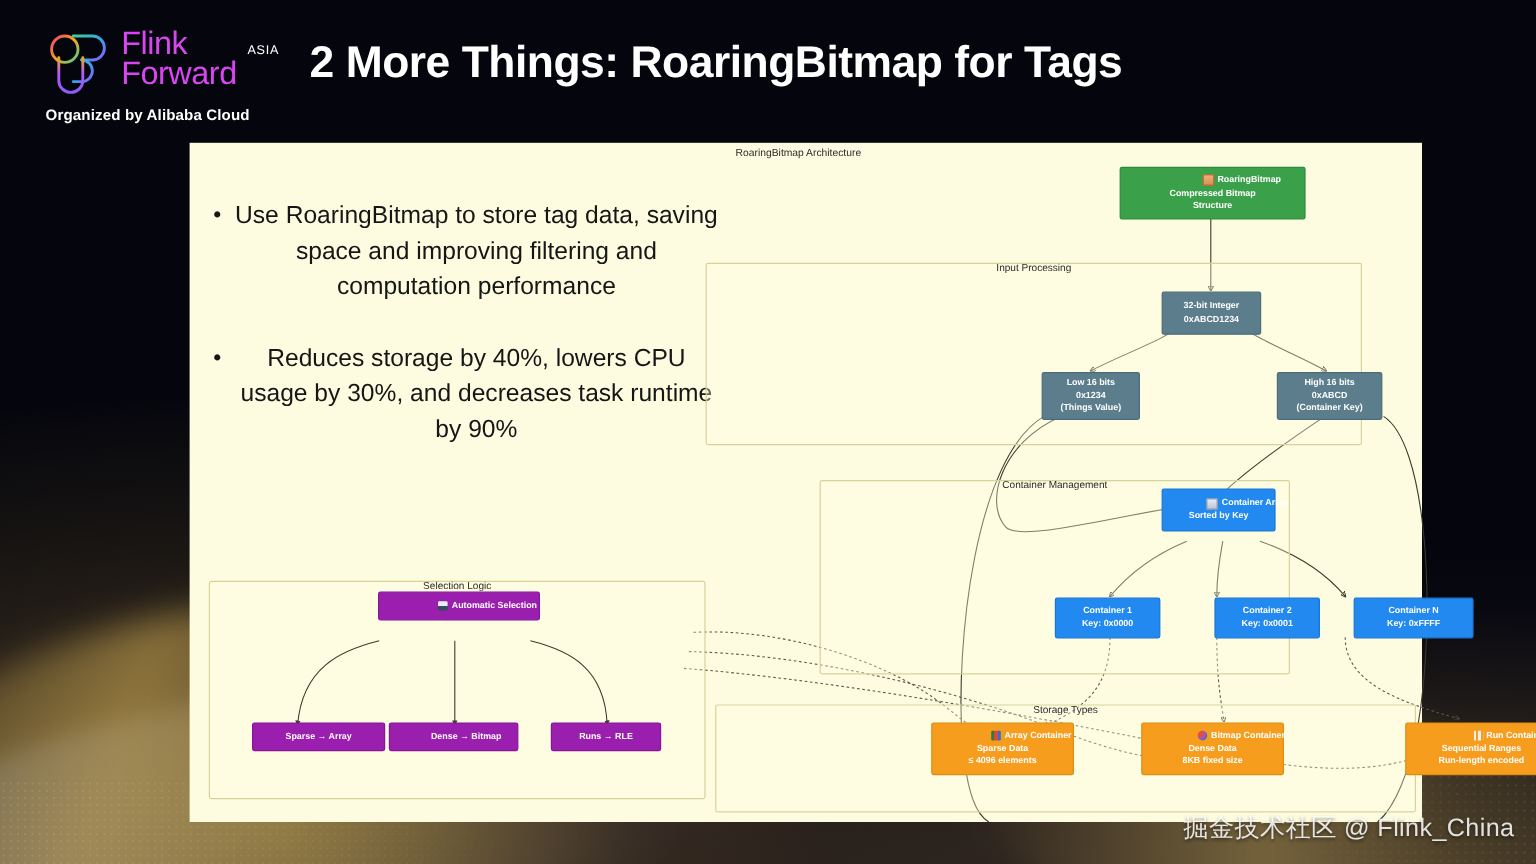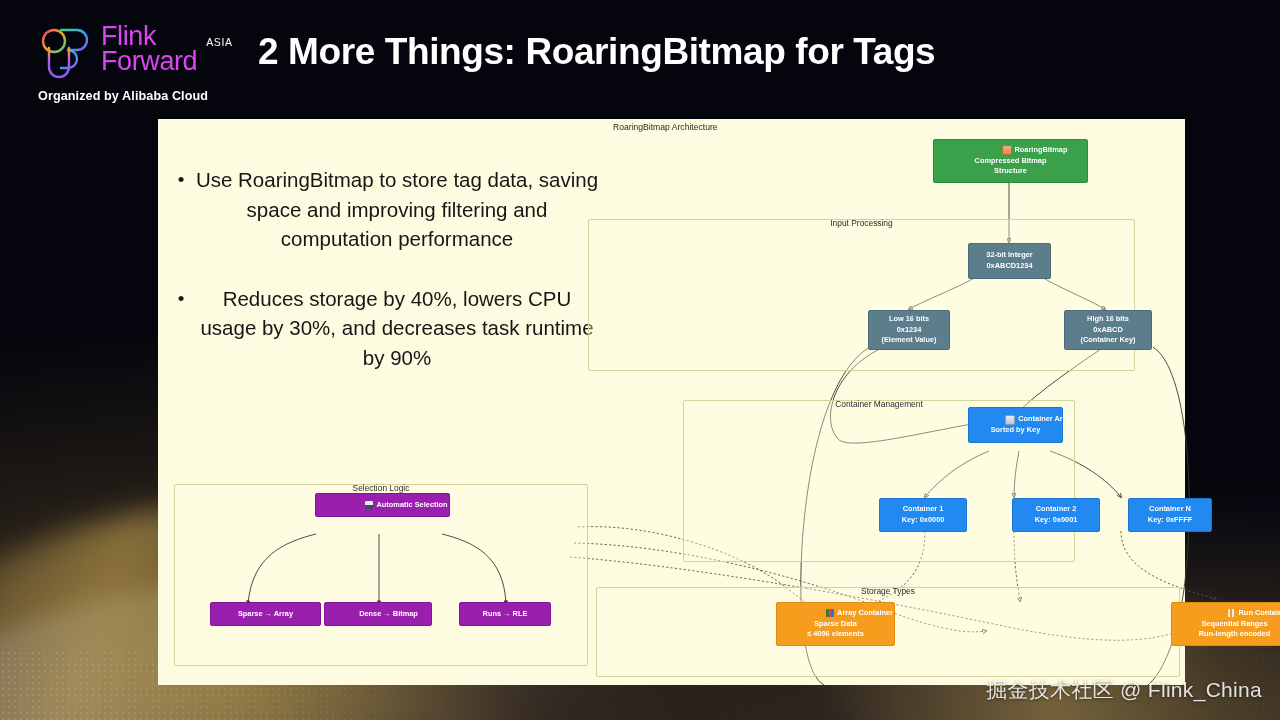--- a/index.html
+++ b/index.html
@@ -218,21 +218,21 @@
     </div>
 
     <div class="node n-slate" style="left:380px;top:124px;width:83px;height:36px;">
       <span class="ln">32-bit Integer</span>
       <span class="ln">0xABCD1234</span>
     </div>
 
     <div class="node n-slate" style="left:280px;top:191px;width:82px;height:40px;text-align:right;">
       <span class="ln">Low 16 bits</span>
       <span class="ln">0x1234</span>
-      <span class="ln">(Element Value)</span>
+      <span class="ln">(Things Value)</span>
     </div>
 
     <div class="node n-slate" style="left:476px;top:191px;width:88px;height:40px;">
       <span class="ln">High 16 bits</span>
       <span class="ln">0xABCD</span>
       <span class="ln">(Container Key)</span>
     </div>
 
     <div class="node n-blue" style="left:380px;top:288px;width:95px;height:36px;">
       <span class="ln with-icon">
@@ -243,34 +243,42 @@
     </div>
 
     <div class="node n-blue" style="left:291px;top:379px;width:88px;height:34px;">
       <span class="ln">Container 1</span>
       <span class="ln">Key: 0x0000</span>
     </div>
     <div class="node n-blue" style="left:424px;top:379px;width:88px;height:34px;">
       <span class="ln">Container 2</span>
       <span class="ln">Key: 0x0001</span>
     </div>
-    <div class="node n-blue" style="left:540px;top:379px;width:84px;height:34px;">
+    <div class="node n-blue" style="left:540px;top:379px;width:100px;height:34px;">
       <span class="ln">Container N</span>
       <span class="ln">Key: 0xFFFF</span>
     </div>
 
     <div class="node n-orange" style="left:188px;top:483px;width:119px;height:44px;">
       <span class="ln with-icon">
         <span class="ico" style="background:linear-gradient(90deg,#2f7d3c 0%,#2f7d3c 33%,#d94a3a 33%,#d94a3a 66%,#2f6fd0 66%,#2f6fd0 100%);"></span>
         <span>Array Container</span>
       </span>
       <span class="ln">Sparse Data</span>
       <span class="ln">≤ 4096 elements</span>
     </div>
 
+    <div class="node n-orange" style="left:363px;top:483px;width:119px;height:44px;">
+      <span class="ln with-icon">
+        <span class="ico" style="background:radial-gradient(circle at 30% 35%, #e84c3d 0 35%, #9b59b6 36% 65%, #2f6fd0 66% 100%);border-radius:50%;"></span>
+        <span>Bitmap Container</span>
+      </span>
+      <span class="ln">Dense Data</span>
+      <span class="ln">8KB fixed size</span>
+    </div>
 
     <div class="node n-orange" style="left:583px;top:483px;width:127px;height:44px;">
       <span class="ln with-icon">
         <span class="ico" style="background:repeating-linear-gradient(90deg,#e9eef5 0 2px, transparent 2px 4px);"></span>
         <span>Run Container</span>
       </span>
       <span class="ln">Sequential Ranges</span>
       <span class="ln">Run-length encoded</span>
     </div>
 

